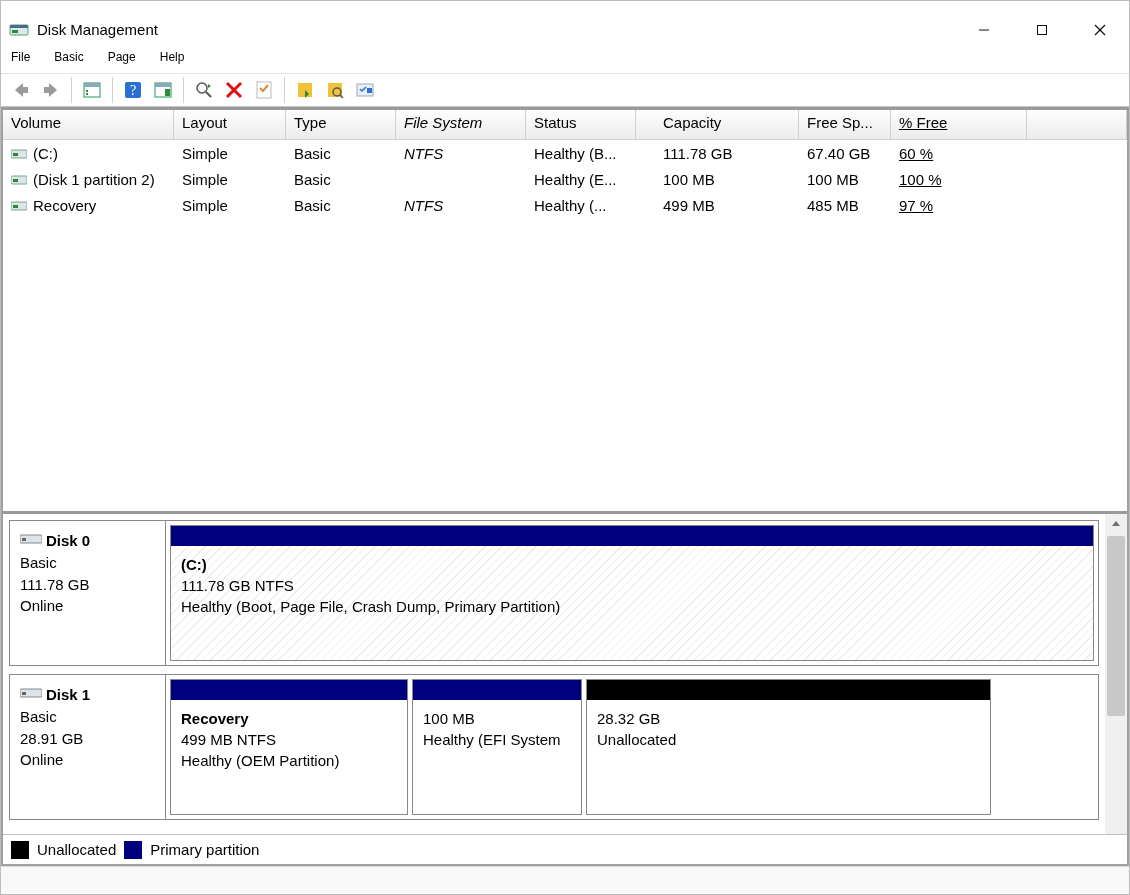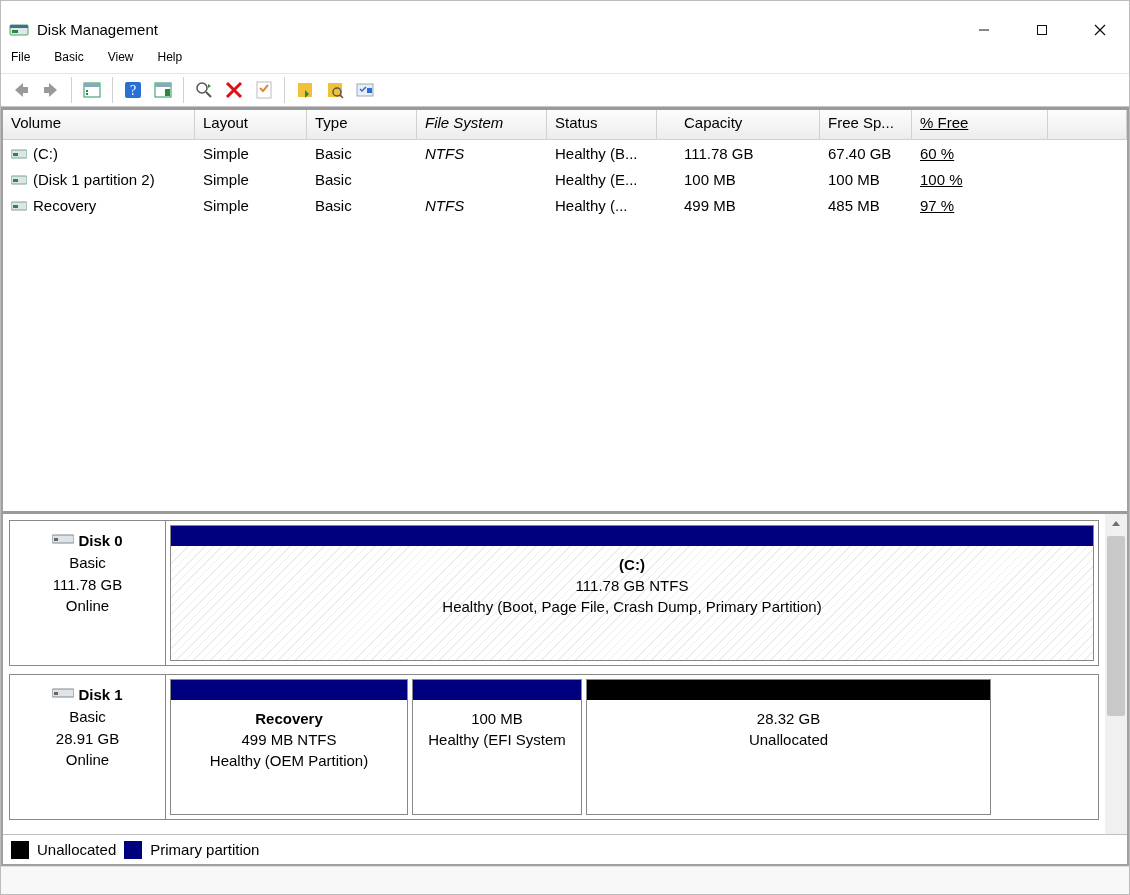--- a/index.html
+++ b/index.html
@@ -27,33 +27,33 @@
   
   .content { flex: 1; display: flex; flex-direction: column; border: 2px solid #a0a0a0; border-top: 3px solid #9a9a9a; margin: 0; overflow: hidden; }
 
   
   .volume-list { flex: 1; border-bottom: 3px solid #9a9a9a; overflow: hidden; background: #fff; }
   .vl-head { display: flex; background: linear-gradient(#fdfdfd, #ececec); border-bottom: 1px solid #d0d0d0; height: 30px; }
   .vl-head .col { padding: 4px 8px; border-right: 1px solid #d0d0d0; font-size: 15px; text-align: left; white-space: nowrap; overflow: hidden; }
   .vl-body .row { display: flex; height: 26px; align-items: center; }
   .vl-body .cell { padding: 2px 8px; font-size: 15px; white-space: nowrap; overflow: hidden; }
   .vol-icon { width: 16px; height: 12px; margin-right: 6px; display: inline-block; vertical-align: -1px; }
-  .c-vol   { width: 192px; }
+  .c-vol   { width: 171px; }
   .c-lay   { width: 112px; }
   .c-type  { width: 110px; }
   .c-fs    { width: 130px; font-style: italic; }
   .c-stat  { width: 110px; }
   .c-cap   { width: 144px; margin-left: 19px; }
   .c-free  { width: 92px; }
   .c-pct   { width: 136px; text-decoration: underline; }
   .c-pad   { flex: 1; }
 
   
   .disk-view { height: 320px; display: flex; flex-direction: row; background: #fff; position: relative; }
-  .disk-scroll { flex: 1; overflow: hidden; padding: 6px; text-align: center; }
+  .disk-scroll { flex: 1; overflow: hidden; padding: 6px; }
   .disk-row { display: flex; border: 1px solid #888; margin-bottom: 8px; height: 146px; }
   .disk-info { width: 156px; border-right: 1px solid #888; padding: 8px 10px 8px 10px; font-size: 15px; line-height: 1.45; }
   .disk-info .disk-title { font-weight: 700; }
   .disk-info .disk-icn { width: 22px; height: 12px; display: inline-block; margin-right: 4px; vertical-align: 1px; }
   .disk-parts { flex: 1; display: flex; flex-direction: column; padding: 4px; }
   .parts-strip { display: flex; gap: 4px; height: 100%; }
   .part { border: 1px solid #888; display: flex; flex-direction: column; overflow: hidden; flex-shrink: 0; }
   .part .part-bar { height: 20px; }
   .part .part-body { padding: 8px 10px; font-size: 15px; line-height: 1.4; flex: 1; overflow: hidden; }
   .part .part-name { font-weight: 700; }
@@ -102,21 +102,21 @@
             <line x1="1" y1="1" x2="11" y2="11" stroke="#111" stroke-width="1.2"></line>
             <line x1="11" y1="1" x2="1" y2="11" stroke="#111" stroke-width="1.2"></line>
           </svg>
         </div>
     </div>
   </div>
 
   <div class="menubar">
     <span class="menu-item">File</span>
     <span class="menu-item">Basic</span>
-    <span class="menu-item">View</span>
+    <span class="menu-item">Page</span>
     <span class="menu-item">Help</span>
   </div>
 
   <div class="toolbar">
     <div class="tb-btn">
         <svg viewBox="0 0 20 20">
           <path d="M12 3 L4 10 L12 17 L12 13 L17 13 L17 7 L12 7 Z" fill="#9a9a9a"></path>
         </svg>
       </div>
     <div class="tb-btn">

